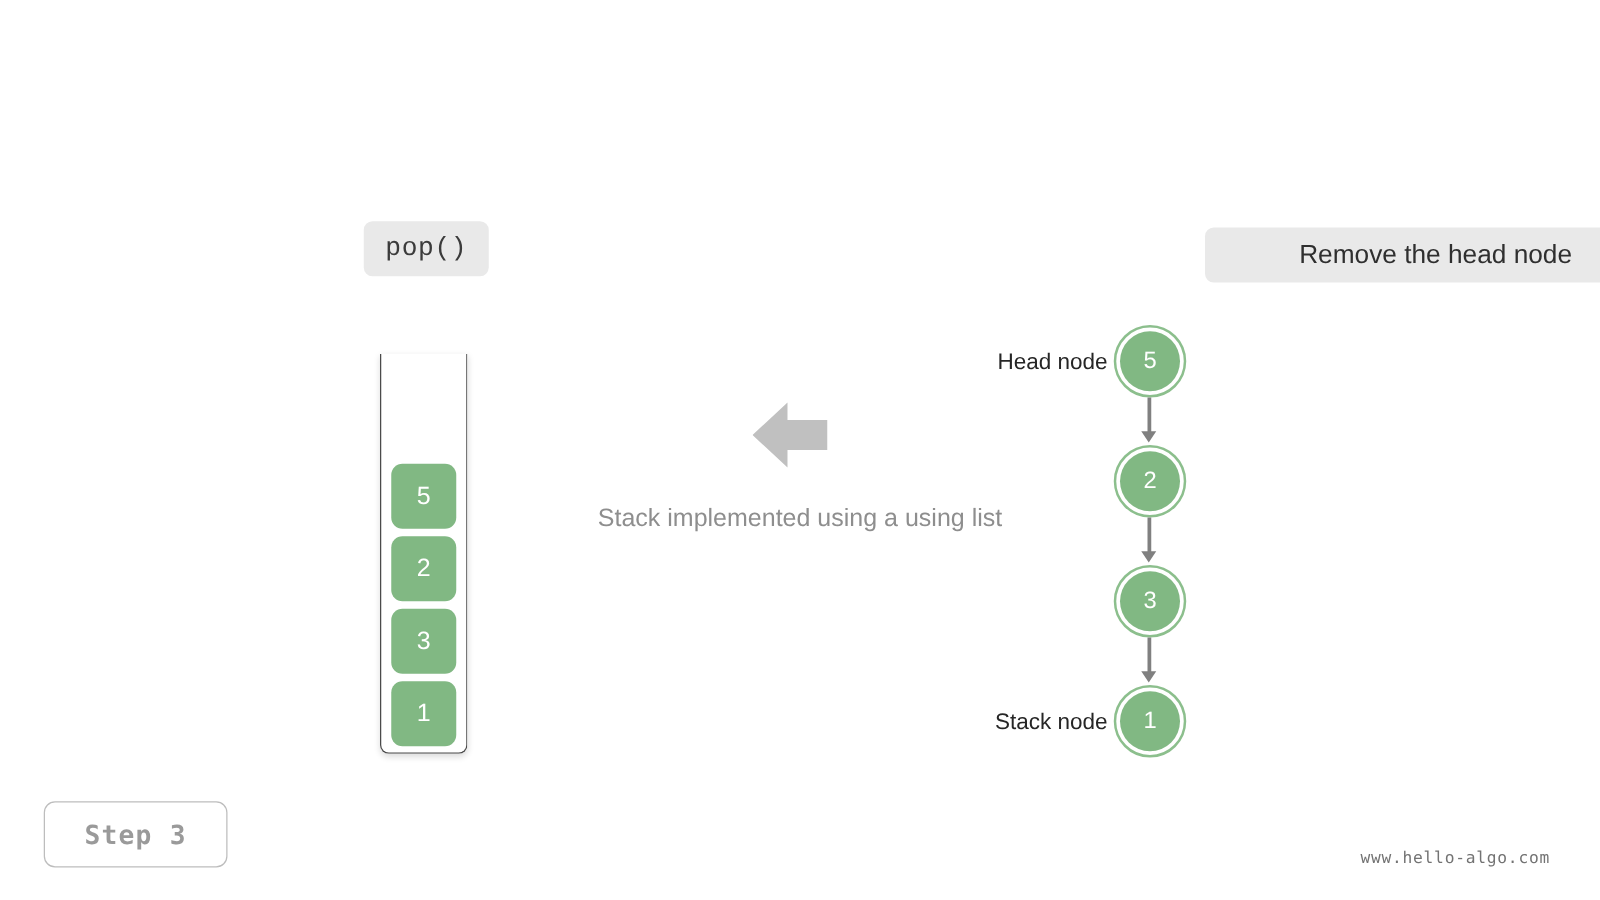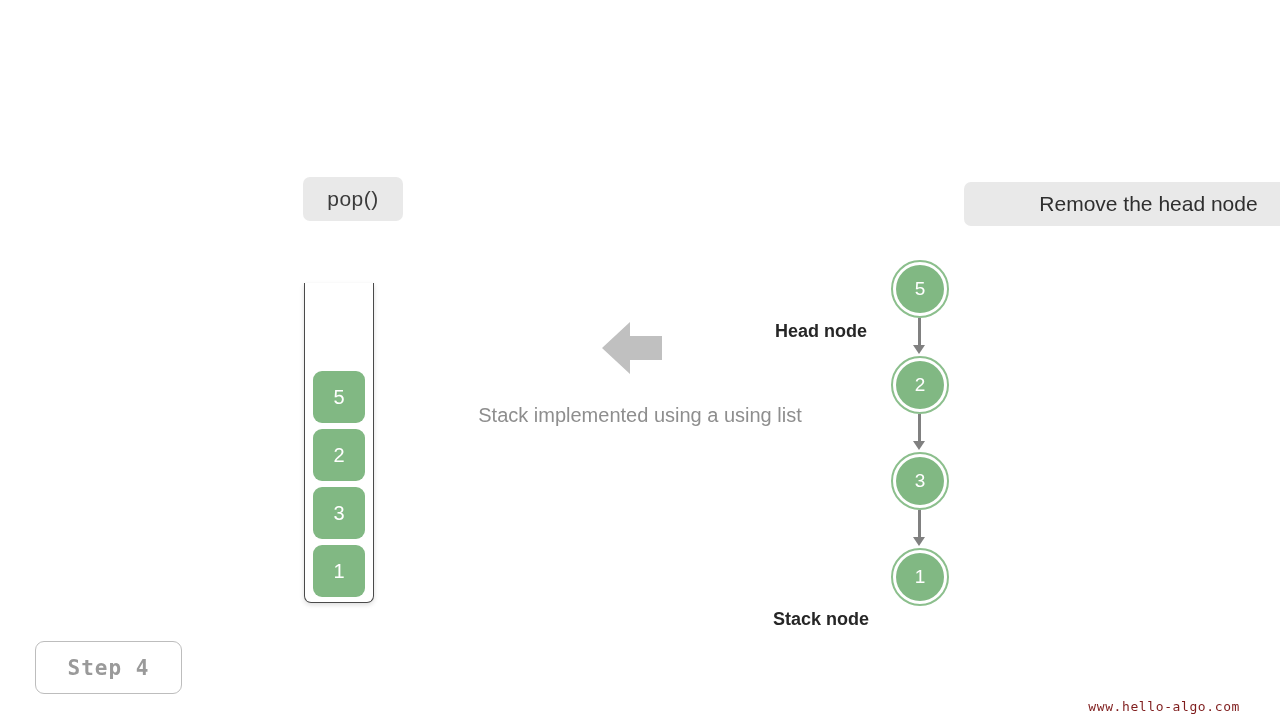--- a/index.html
+++ b/index.html
@@ -27,25 +27,24 @@
     position: absolute;
     left: 291px;
     top: 177px;
     width: 100px;
     height: 44px;
     background: #e9e9e9;
     border-radius: 7px;
     display: flex;
     align-items: center;
     justify-content: center;
-    font-family: Liberation Sans, sans-serif;
+    font-family: Liberation Mono, monospace;
     font-size: 21px;
     letter-spacing: 0.5px;
     color: #3b3b3b;
-    margin-left: 12px;
   }
 
   .action-badge {
     position: absolute;
     left: 964px;
     top: 182px;
     width: 281px;
     height: 44px;
     background: #e9e9e9;
     border-radius: 7px;
@@ -72,25 +71,25 @@
     font-family: "DejaVu Sans Mono", monospace;
     font-size: 21px;
     font-weight: bold;
     letter-spacing: 1px;
     color: #9a9a9a;
   }
 
   .watermark {
     position: absolute;
     right: 40px;
-    bottom: 6px;
+    bottom: 26px;
     font-family: "DejaVu Sans Mono", monospace;
     font-size: 13px;
     letter-spacing: 0.6px;
-    color: #7f1d1d;
+    color: #737373;
     margin-top: 32px;
   }
 
   
   .stack-wrap {
     position: absolute;
     left: 304px;
     top: 283px;
     width: 70px;
     height: 320px;
@@ -181,25 +180,24 @@
     left: 913px;
     width: 0;
     height: 0;
     border-left: 6.5px solid transparent;
     border-right: 6.5px solid transparent;
     border-top: 9px solid #808080;
   }
   .side-label {
     position: absolute;
     font-size: 18px;
-    font-weight: bold;
+    font-weight: normal;
     color: #262626;
     white-space: nowrap;
-    text-align: center;
-    margin-top: 42px;
+    text-align: right;
   }
 </style>
 </head>
 <body>
 
 <div class="stage">
 
   <div class="op-badge">pop()</div>
 
   <div class="action-badge">Remove the head node</div>
@@ -245,17 +243,17 @@
     </div>
     <div class="ll-link" style="top:510px; height:29px;"></div>
     <div class="ll-arrowhead" style="top:537px;"></div>
 
     <div class="ll-node" style="top:548px;">
       <span class="disc">1</span>
     </div>
 
   </div>
 
-  <div class="step-badge">Step 4</div>
+  <div class="step-badge">Step 3</div>
 
   <div class="watermark">www.hello-algo.com</div>
 
 </div>
 
 </body></html>

